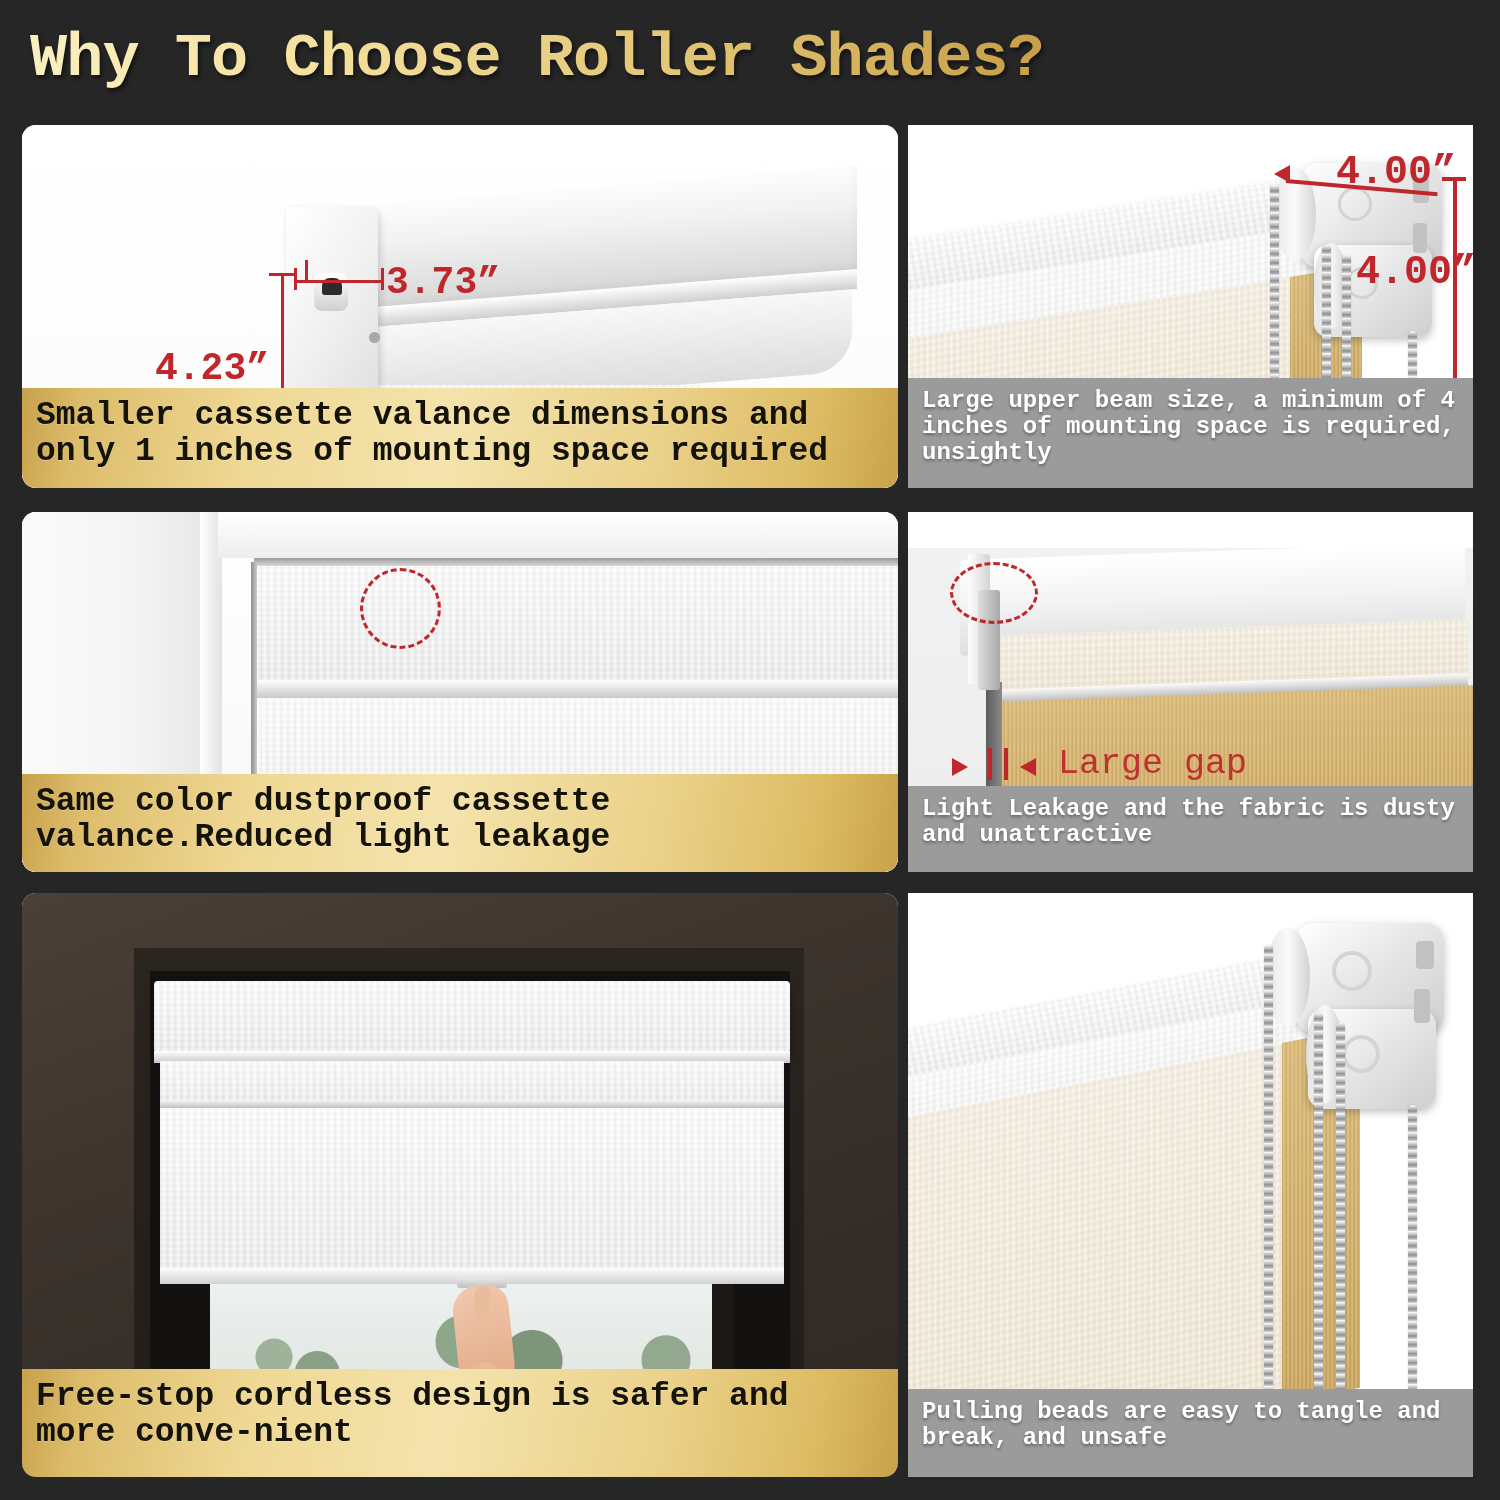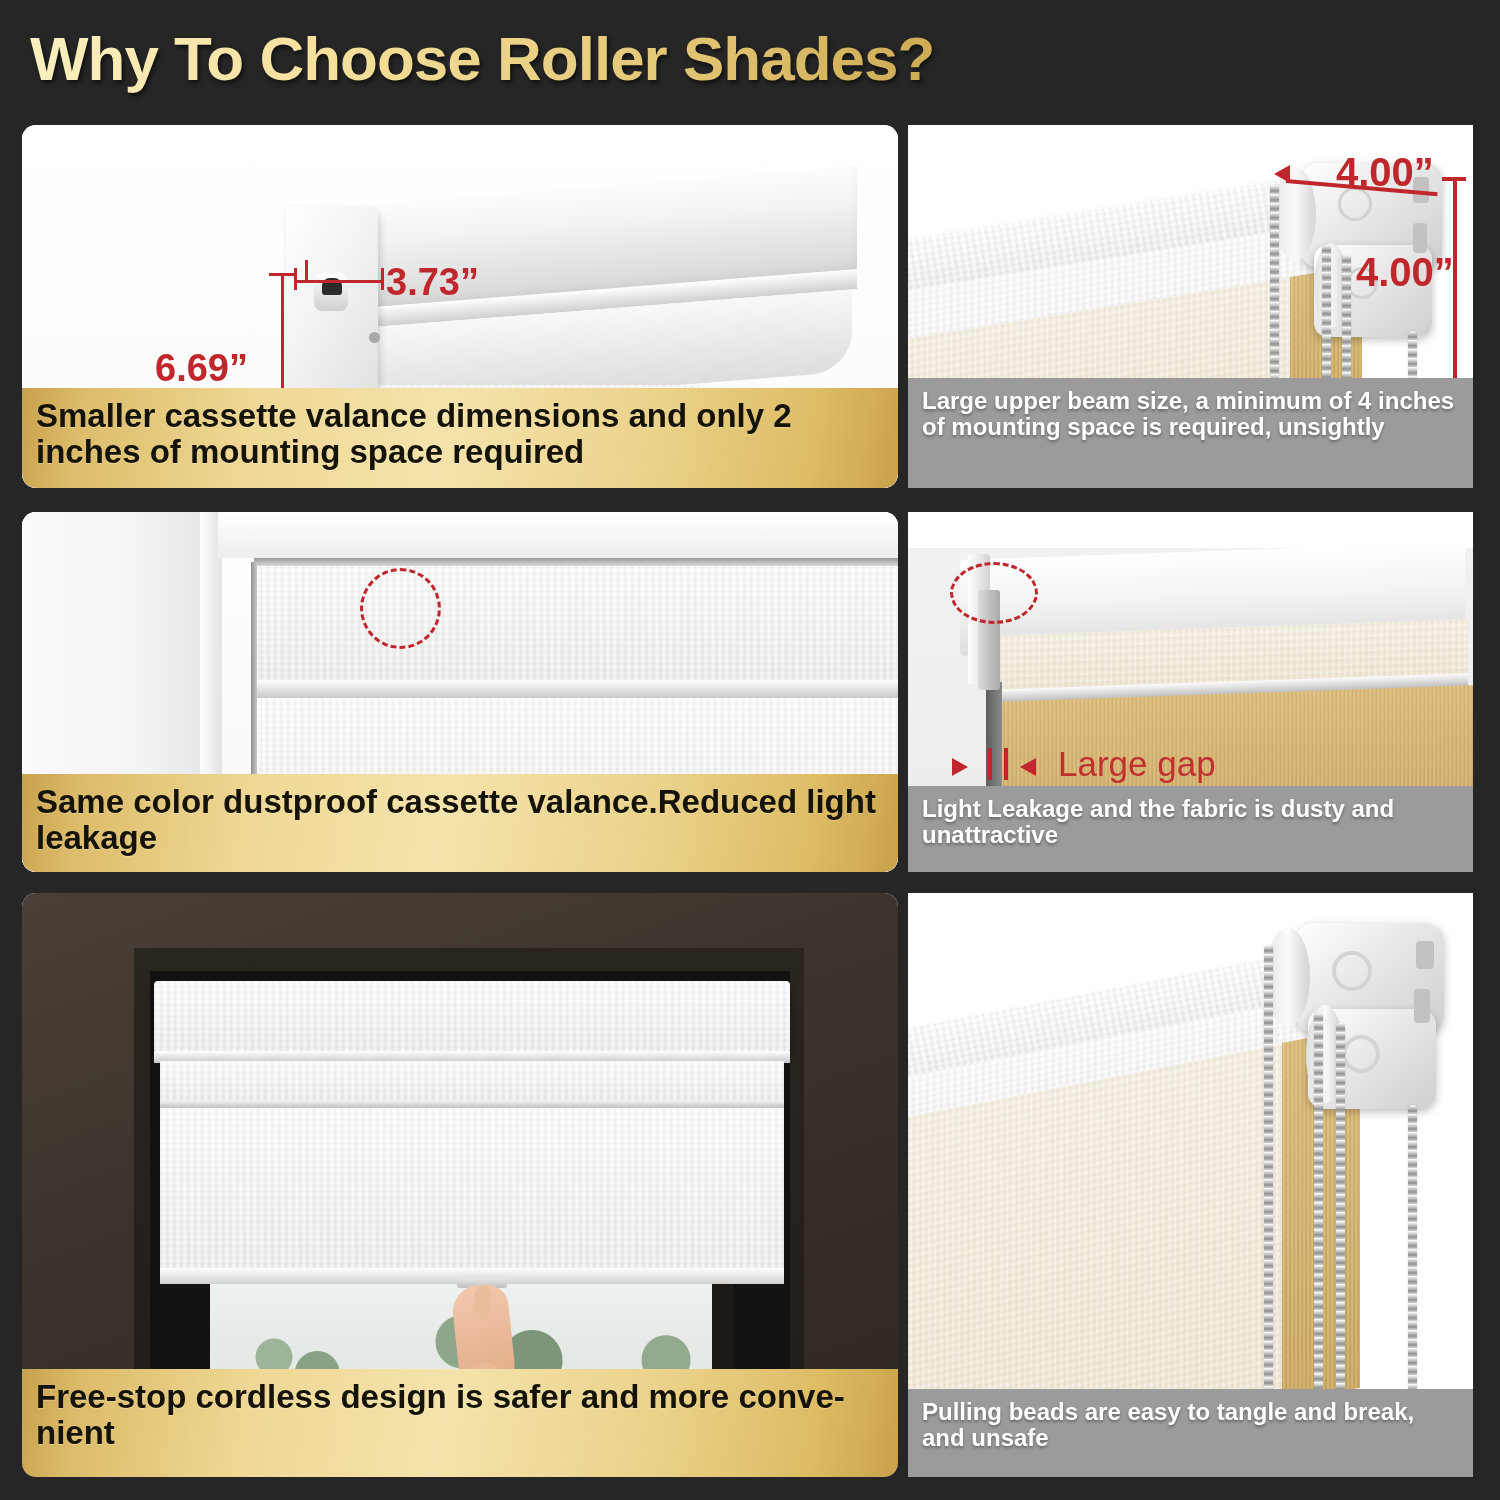--- a/index.html
+++ b/index.html
@@ -2,21 +2,21 @@
 <html><head>
 <meta charset="utf-8">
 <style>
   html,body{margin:0;padding:0;}
   body{
     width:1500px;height:1500px;
     background:#262626;
     font-family:"Liberation Sans", sans-serif;
     overflow:hidden;
   }
-  #root{position:relative;width:1500px;height:1500px;}
+  #root{position:relative;width:1500px;height:1500px;font-family:Liberation Mono, monospace;}
 
   
   .title{
     position:absolute;left:30px;top:20px;width:1200px;height:78px;
     font-size:62px;font-weight:bold;letter-spacing:-1px;
     line-height:78px;white-space:nowrap;
     background:linear-gradient(90deg,#FAEFC0 0%,#F6E2A0 22%,#E4C878 52%,#C9A24A 82%,#BE9A46 100%);
     -webkit-background-clip:text;background-clip:text;
     color:transparent;-webkit-text-fill-color:transparent;
     text-shadow:none;
@@ -144,30 +144,30 @@
       <div style="position:absolute;left:293px;top:275px;width:32px;height:34px;
                   background:linear-gradient(180deg,#f7f7f7,#cccccc);border-radius:8px;"></div>
       <div style="position:absolute;left:303px;top:284px;width:12px;height:12px;
                   background:#b9b9b9;border-radius:50%;"></div>
       <div style="position:absolute;left:347px;top:207px;width:11px;height:11px;
                   background:#a8a8a8;border-radius:50%;"></div>
 
       <div class="dimline" style="left:259px;top:148px;width:3px;height:200px;"></div>
       <div class="dimline" style="left:247px;top:148px;width:26px;height:3px;"></div>
       <div class="dimline" style="left:247px;top:345px;width:26px;height:3px;"></div>
-      <div class="dimtext" style="left:133px;top:222px;font-size:38px;">6.69”</div>
+      <div class="dimtext" style="left:133px;top:222px;font-size:38px;">4.23”</div>
 
       <div class="dimline" style="left:272px;top:155px;width:90px;height:3px;"></div>
       <div class="dimline" style="left:272px;top:143px;width:3px;height:22px;"></div>
       <div class="dimline" style="left:359px;top:143px;width:3px;height:22px;"></div>
       <div class="dimtext" style="left:364px;top:136px;font-size:38px;">3.73”</div>
       <div class="dimline" style="left:283px;top:135px;width:3px;height:22px;"></div>
     </div>
 
-    <div class="cap gold" style="height:100px;">Smaller cassette valance dimensions and only 2 inches of mounting space required</div>
+    <div class="cap gold" style="height:100px;">Smaller cassette valance dimensions and only 1 inches of mounting space required</div>
   </div>
 
   <div class="panel" style="left:908px;top:125px;width:565px;height:363px;">
     <div class="photo" style="background:#ffffff;">
 
       <div class="fabric-white" style="position:absolute;left:-20px;top:48px;width:440px;height:60px;
                   transform:rotate(-9deg);transform-origin:right center;
                   border-radius:6px;box-shadow:0 4px 8px rgba(0,0,0,.12);"></div>
 
       <div class="fabric-white" style="position:absolute;left:-20px;top:100px;width:430px;height:180px;

